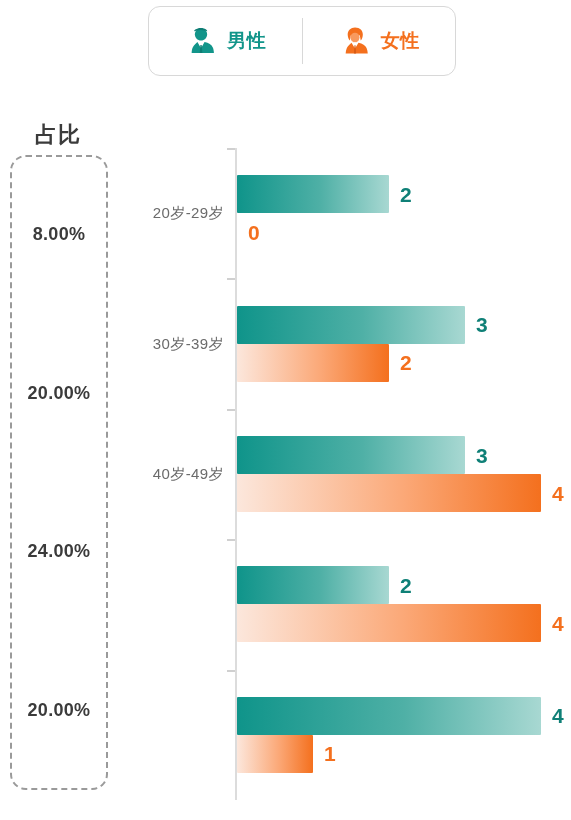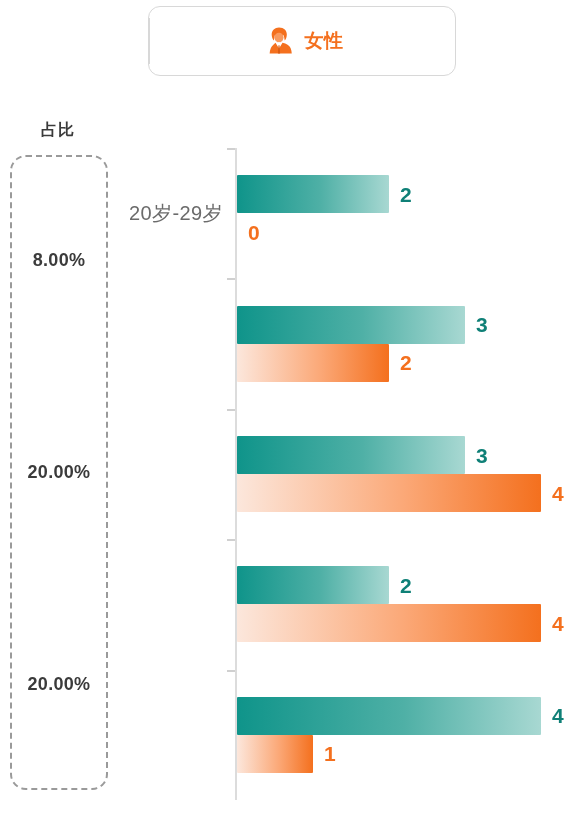--- a/index.html
+++ b/index.html
@@ -53,21 +53,21 @@
   .legend-label.female { color: #f4701e; }
   .legend-icon { width: 34px; height: 34px; display: block; }
 
   
   .prop-header {
     position: absolute;
     left: 0;
     top: 120px;
     width: 116px;
     text-align: center;
-    font-size: 16px;
+    font-size: 22px;
     font-weight: bold;
     color: #3b3b3b;
     letter-spacing: 1px;
   }
   .prop-box {
     position: absolute;
     left: 10px;
     top: 155px;
     width: 98px;
     height: 635px;
@@ -132,24 +132,24 @@
     width: 8px;
     height: 2px;
     background: #d0d0d0;
   }
   .cat-label {
     position: absolute;
     left: 0;
     top: 50%;
     transform: translateY(-50%);
     width: 104px;
-    text-align: left;
+    text-align: right;
     padding-left: 9px;
     box-sizing: border-box;
-    font-size: 20px;
+    font-size: 15px;
     color: #6b6b6b;
     white-space: nowrap;
     letter-spacing: 0.4px;
   }
   .bars {
     position: absolute;
     left: 117px;
     top: 50%;
     transform: translateY(-50%);
     width: 334px;
@@ -177,20 +177,32 @@
     line-height: 1;
   }
   .bar-value.male { color: #0f8077; }
   .bar-value.female { color: #f4701e; }
 </style>
 </head>
 <body>
 
 <div class="legend-wrap">
 
+  <div class="legend-item">
+    <span class="legend-icon">
+      <svg viewBox="0 0 40 40" width="34" height="34" aria-hidden="true">
+        <path d="M20 5c-4.1 0-7.2 3.1-7.2 7.1 0 4 3.1 7.4 7.2 7.4s7.2-3.4 7.2-7.4C27.2 8.1 24.1 5 20 5z" fill="#12958a"></path>
+        <path d="M13.2 6.6c3.6-2.6 9-2.6 12.8-0.2 0.7 0.5 1.3 1.3 1.4 2.1-0.6-0.1-1.3-0.3-1.9-0.5-3.7-1.1-7.6-1.2-11.3-0.2-0.8 0.2-1.6 0.5-2.4 0.6 0.2-0.8 0.7-1.4 1.4-1.8z" fill="#0d7d74"></path>
+        <path d="M15.8 21.3l4.2 7.2 4.2-7.2c4.8 0.9 8.4 3.3 9.7 6.2 0.9 2 1.2 4.3 1.3 6.5H9c0.1-2.3 0.4-4.6 1.4-6.6 1.4-2.9 4.8-5.2 5.4-6.1z" fill="#12958a"></path>
+        <path d="M18.2 20.6h3.6l-1.8 3.1-1.8-3.1z" fill="#ffffff"></path>
+        <path d="M19.3 24.6h1.5l0.8 9.4h-3.1l0.8-9.4z" fill="#0d7d74"></path>
+      </svg>
+    </span>
+    <span class="legend-label male">男性</span>
+  </div>
 
   <div class="legend-divider"></div>
 
   <div class="legend-item">
     <span class="legend-icon">
       <svg viewBox="0 0 40 40" width="34" height="34" aria-hidden="true">
         <path d="M20 4.2c-5 0-8.6 3.6-8.6 8.2 0 3.1 1.1 5.6 2.6 7.1 0.3-2.1 0.6-4.3 1.1-6.3 3.4 0.9 7 0.9 10.4 0.1 0.6 2 0.9 4.1 1.2 6.2 1.5-1.5 2.5-4 2.5-7.1 0-4.6-3.2-8.2-9.2-8.2z" fill="#f4701e"></path>
         <path d="M20 10.4c-3 0-5.3 2.3-5.3 5.2 0 3.3 2.4 6.2 5.3 6.2s5.3-2.9 5.3-6.2c0-2.9-2.3-5.2-5.3-5.2z" fill="#f89a5f"></path>
         <path d="M15.9 22.1l4.1 6.6 4.1-6.6c4.7 0.9 8.2 3.2 9.5 6.1 0.9 2 1.3 4.2 1.4 6.4H9c0.1-2.2 0.5-4.4 1.4-6.4 1.3-2.9 4.8-5.2 5.5-6.1z" fill="#f4701e"></path>
         <path d="M18.3 21.5h3.4L20 24.4l-1.7-2.9z" fill="#ffffff"></path>
@@ -199,20 +211,21 @@
     </span>
     <span class="legend-label female">女性</span>
   </div>
 </div>
 
 <div class="prop-header">占比</div>
 <div class="prop-box"></div>
 <div class="prop-list">
   <div class="prop-cell">8.00%</div>
   <div class="prop-cell">20.00%</div>
+  <div class="prop-cell">24.00%</div>
   <div class="prop-cell">20.00%</div>
 </div>
 
 <div class="plot">
   <div class="axis-line"></div>
   <div class="rows">
 
     <div class="row">
       <div class="row-tick"></div>
       <div class="cat-label">20岁-29岁</div>
@@ -223,34 +236,36 @@
         </div>
         <div class="bar-line">
           <div class="bar female" style="width: 0px;"></div>
           <div class="bar-value female">0</div>
         </div>
       </div>
     </div>
 
     <div class="row">
       <div class="row-tick"></div>
+      <div class="cat-label">30岁-39岁</div>
       <div class="bars">
         <div class="bar-line">
           <div class="bar male" style="width: 228px;"></div>
           <div class="bar-value male">3</div>
         </div>
         <div class="bar-line">
           <div class="bar female" style="width: 152px;"></div>
           <div class="bar-value female">2</div>
         </div>
       </div>
     </div>
 
     <div class="row">
       <div class="row-tick"></div>
+      <div class="cat-label">40岁-49岁</div>
       <div class="bars">
         <div class="bar-line">
           <div class="bar male" style="width: 228px;"></div>
           <div class="bar-value male">3</div>
         </div>
         <div class="bar-line">
           <div class="bar female" style="width: 304px;"></div>
           <div class="bar-value female">4</div>
         </div>
       </div>

